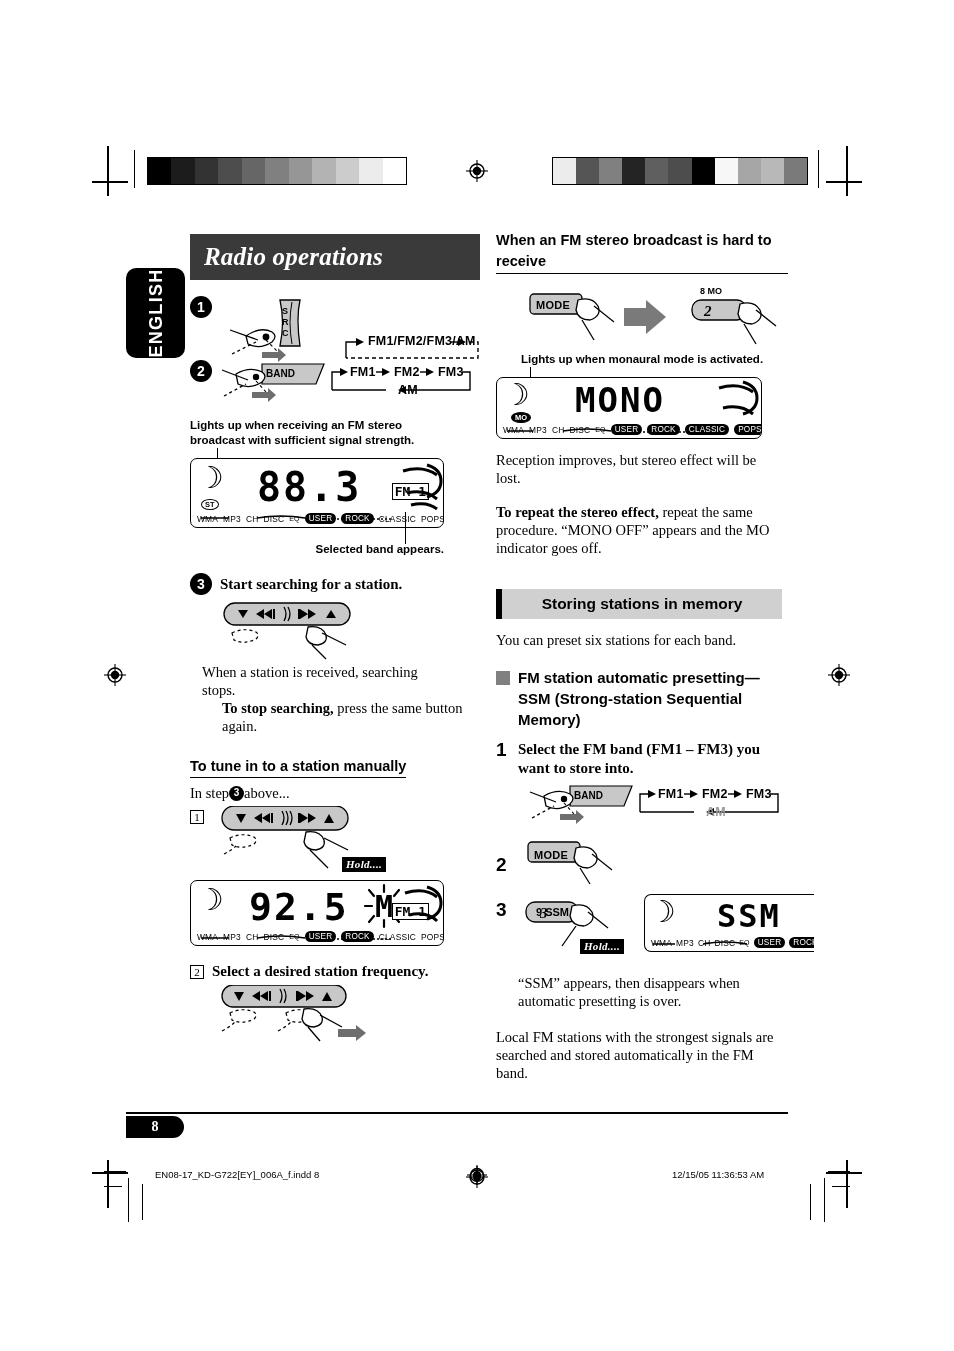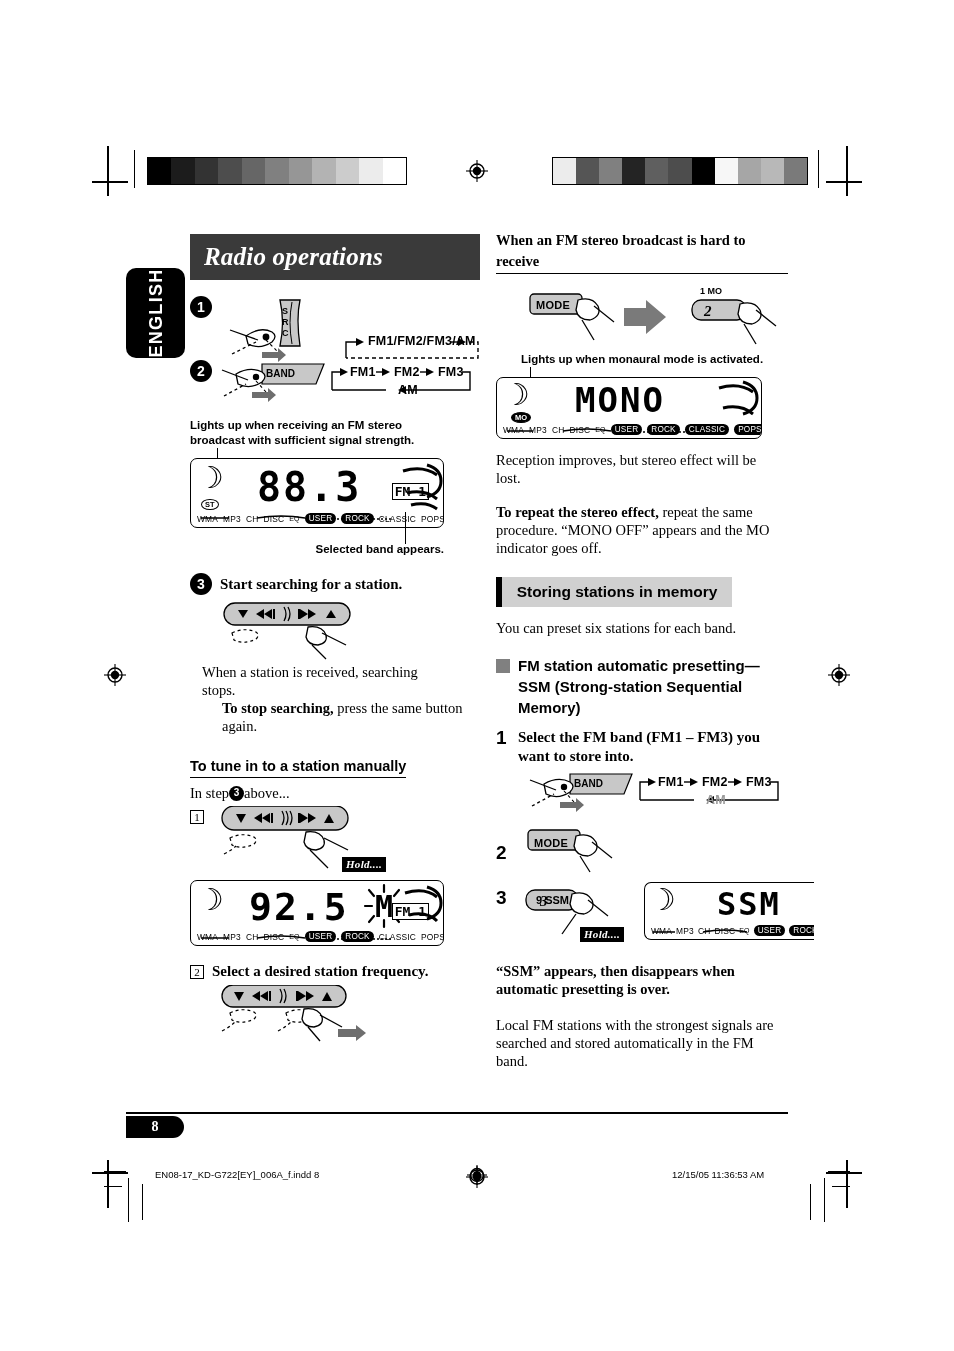--- a/index.html
+++ b/index.html
@@ -577,21 +577,21 @@
         <line x1="88" y1="42" x2="100" y2="56" stroke="#000" stroke-width="1.3"></line>
         <path d="M118 44 L136 44 L136 40 L146 48 L136 56 L136 52 L118 52 Z" fill="#6e6e6e"></path>
       </svg>
     </div>
 
   </div>
 
   <div class="col-right">
 
     <div>
-      <span class="sub-head" style="line-height:21px;font-family:Liberation Serif, serif;">When an FM stereo broadcast is hard to receive</span>
+      <span class="sub-head" style="line-height:21px;">When an FM stereo broadcast is hard to receive</span>
     </div>
 
     <div style="position:relative; height:70px; margin-top:12px;">
 
       <svg width="120" height="70" viewBox="0 0 120 70" style="position:absolute;left:32px;top:6px;">
         <rect x="2" y="2" width="52" height="20" rx="4" fill="#c8c8c8" stroke="#000" stroke-width="1.3"></rect>
         <path d="M50 8 Q64 4 70 14 Q74 24 62 28 Q50 28 48 18 Z" fill="#fff" stroke="#000" stroke-width="1.3"></path>
         <line x1="66" y1="14" x2="86" y2="30" stroke="#000" stroke-width="1.3"></line>
         <line x1="54" y1="28" x2="66" y2="48" stroke="#000" stroke-width="1.3"></line>
       </svg>
@@ -600,21 +600,21 @@
       <svg width="44" height="34" viewBox="0 0 44 34" style="position:absolute; left:128px; top:14px;">
         <path d="M0 8 L22 8 L22 0 L42 17 L22 34 L22 26 L0 26 Z" fill="#7a7a7a"></path>
       </svg>
 
       <svg width="120" height="70" viewBox="0 0 120 70" style="position:absolute;left:192px;top:0;">
         <rect x="4" y="14" width="54" height="20" rx="9" fill="#c8c8c8" stroke="#000" stroke-width="1.3"></rect>
         <path d="M52 18 Q66 14 72 24 Q76 34 64 38 Q52 38 50 28 Z" fill="#fff" stroke="#000" stroke-width="1.3"></path>
         <line x1="68" y1="24" x2="88" y2="40" stroke="#000" stroke-width="1.3"></line>
         <line x1="56" y1="38" x2="68" y2="58" stroke="#000" stroke-width="1.3"></line>
       </svg>
-      <div style="position:absolute; left:204px; top:0px; font-family:'Liberation Sans',sans-serif; font-weight:bold; font-size:9px;">1  MO</div>
+      <div style="position:absolute; left:204px; top:0px; font-family:'Liberation Sans',sans-serif; font-weight:bold; font-size:9px;">8  MO</div>
       <div style="position:absolute; left:208px; top:17px; font-family:'Liberation Serif',serif; font-style:italic; font-weight:bold; font-size:15px;">2</div>
     </div>
 
     <div class="caption" style="margin-top:-4px;text-align:center;">Lights up when monaural mode is activated.</div>
 
     <div style="position:relative; height:10px;">
       <div style="position:absolute; left:34px; top:0; width:1.4px; height:10px; background:#000;"></div>
     </div>
 
     <div class="lcd" style="width:266px; height:62px;">
@@ -643,21 +643,21 @@
         <span class="oval">ROCK</span>
         <span class="oval">CLASSIC</span>
         <span class="oval">POPS</span>
 
       </div>
     </div>
 
     <div class="body-text" style="margin-top:12px; width:286px;">Reception improves, but stereo effect will be lost.</div>
     <div class="body-text" style="margin-top:16px; width:286px;"><b>To repeat the stereo effect,</b><span> repeat the same procedure. “MONO OFF” appears and the MO indicator goes off.</span></div>
 
-    <div class="sect-bar" style="margin-top:20px; width:236px;">
+    <div class="sect-bar" style="margin-top:32px; width:286px;">
       <span>Storing stations in memory</span>
     </div>
 
     <div class="body-text" style="margin-top:12px; width:286px;">You can preset six stations for each band.</div>
 
     <div class="sq-head" style="margin-top:18px; width:286px;">
       <div class="sq"></div>
       <div class="t">FM station automatic presetting—SSM (Strong-station Sequential Memory)</div>
     </div>
 
@@ -740,21 +740,21 @@
             <span>DISC</span>
             <span style="font-size:7px;">EQ</span>
             <span class="oval">USER</span>
             <span class="oval">ROCK</span>
 
           </div>
         </div>
       </div>
     </div>
 
-    <div class="body-text" style="margin-top:10px; width:264px;font-weight:bold;">“SSM” appears, then disappears when automatic presetting is over.</div>
+    <div class="body-text" style="margin-top:10px; margin-left:22px; width:264px;">“SSM” appears, then disappears when automatic presetting is over.</div>
     <div class="body-text" style="margin-top:18px; width:286px;">Local FM stations with the strongest signals are searched and stored automatically in the FM band.</div>
 
   </div>
 
   <div class="footer-rule"></div>
   <div class="pagenum">8</div>
 
   <div class="footer-line" style="left:128px; top:1178px; width:1.4px; height:44px;"></div>
   <div class="footer-line" style="left:142px; top:1184px; width:1.4px; height:36px;"></div>
   <div class="footer-line" style="left:104px; top:1171px; width:22px; height:1.4px;"></div>

